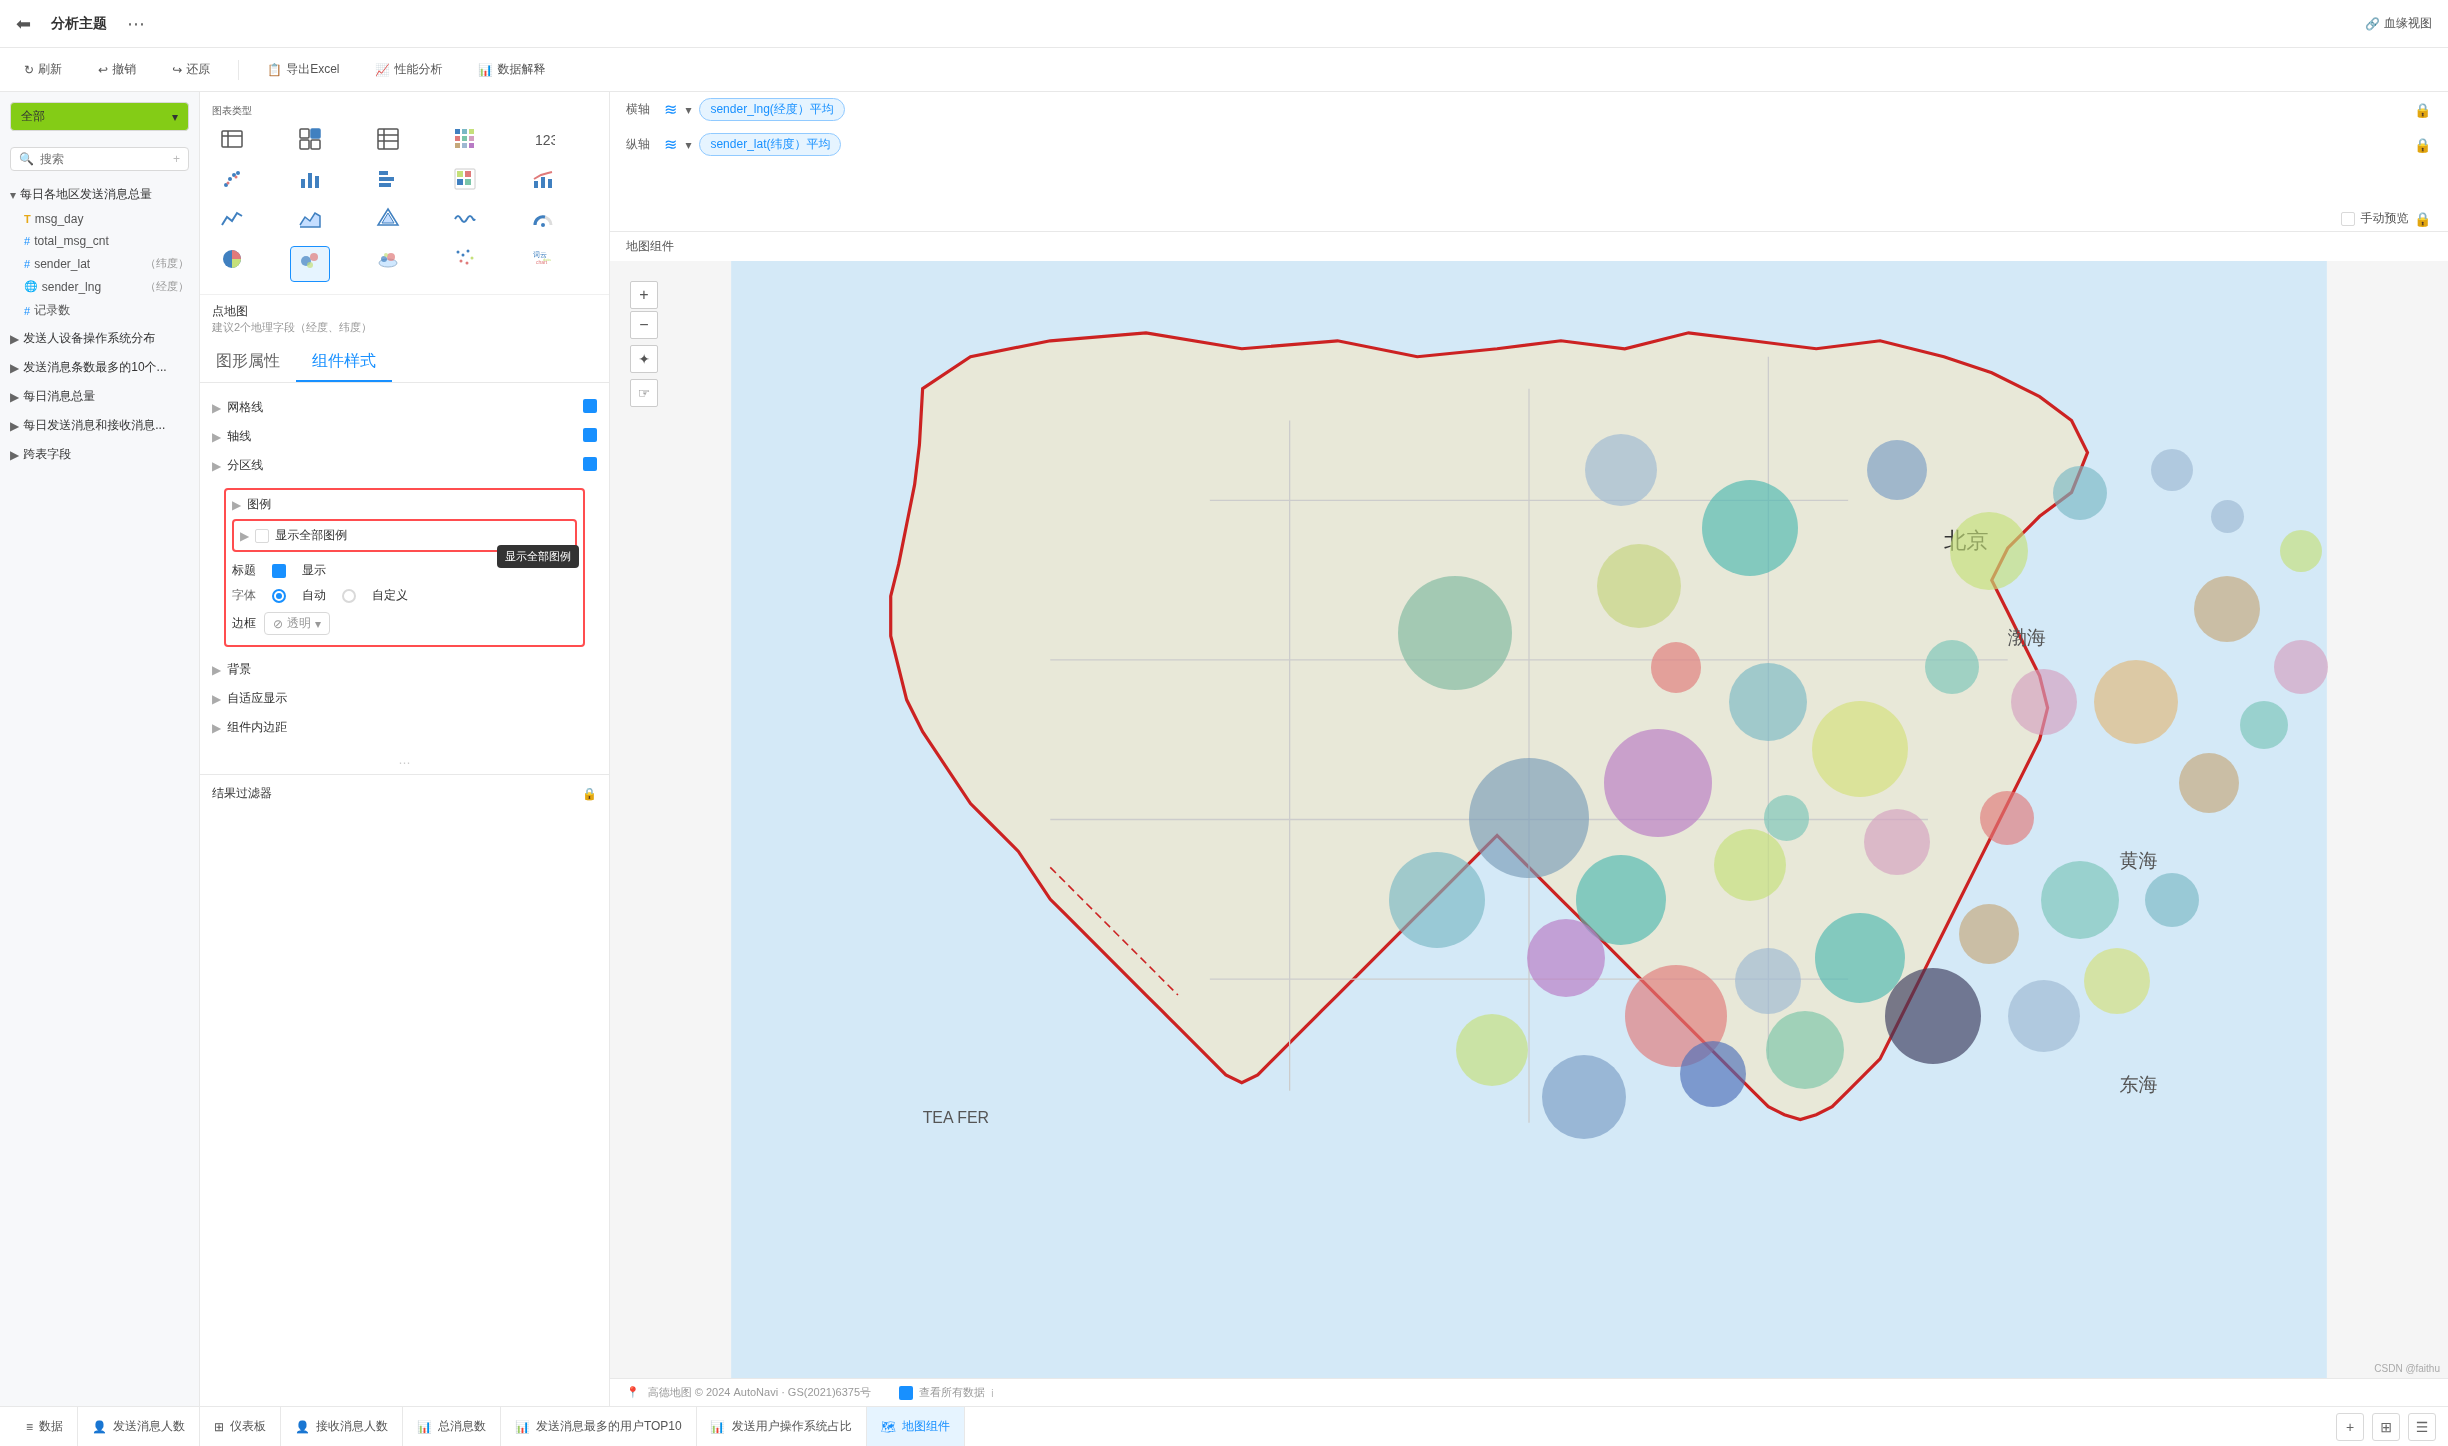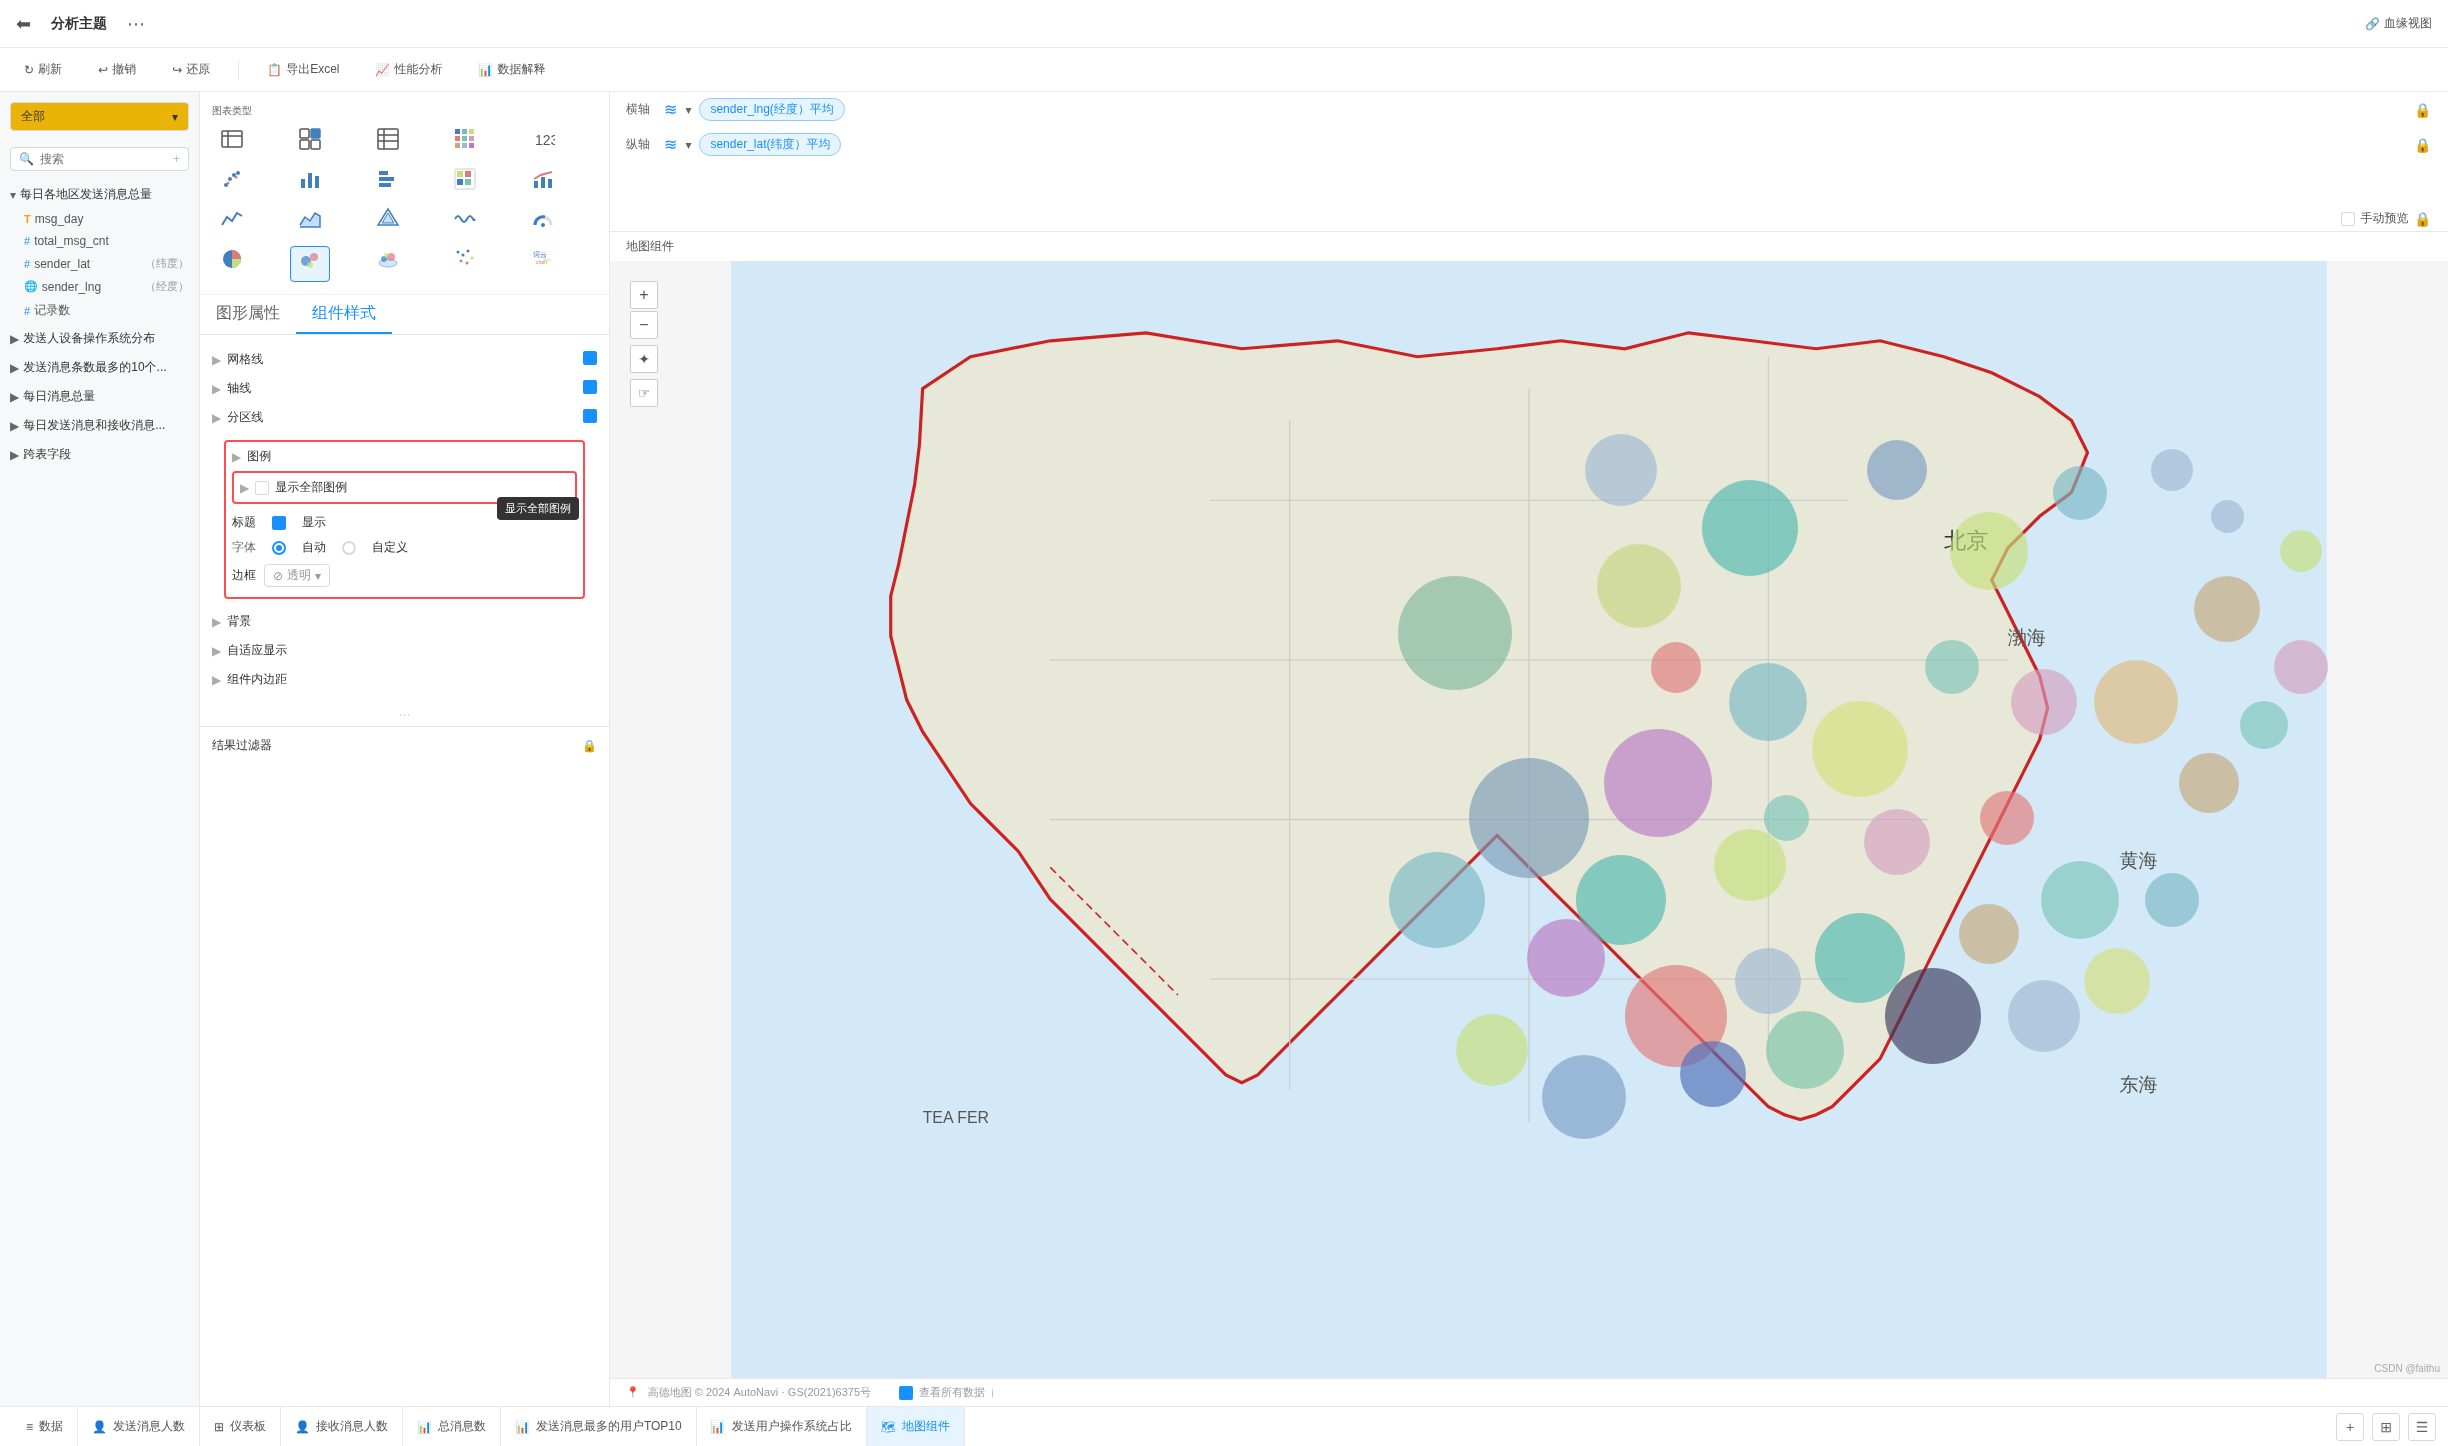--- a/index.html
+++ b/index.html
@@ -13,21 +13,21 @@
     
     .toolbar { display: flex; align-items: center; height: 44px; background: #fff; border-bottom: 1px solid #e8e8e8; padding: 0 16px; gap: 20px; }
     .toolbar-btn { display: flex; align-items: center; gap: 4px; color: #555; cursor: pointer; font-size: 12px; padding: 4px 8px; border-radius: 4px; }
 
     
     .main { display: flex; height: calc(1446px - 48px - 44px - 40px); }
 
     
     .sidebar { width: 200px; background: #f7f8fa; border-right: 1px solid #e8e8e8; display: flex; flex-direction: column; }
     .sidebar-header { padding: 10px; }
-    .sidebar-select { width: 100%; padding: 5px 10px; border: 1px solid #d9d9d9; border-radius: 4px; background: #eab308; font-size: 12px; display: flex; align-items: center; justify-content: space-between; cursor: pointer; }
+    .sidebar-select { width: 100%; padding: 5px 10px; border: 1px solid #d9d9d9; border-radius: 4px; background: #84cc16; font-size: 12px; display: flex; align-items: center; justify-content: space-between; cursor: pointer; }
     .sidebar-search { margin: 6px 10px; display: flex; align-items: center; background: #fff; border: 1px solid #d9d9d9; border-radius: 4px; padding: 4px 8px; gap: 6px; }
     .sidebar-search input { border: none; outline: none; font-size: 12px; width: 100%; }
     .sidebar-tree { flex: 1; overflow-y: auto; padding: 4px 0; }
     .tree-group { margin-bottom: 2px; }
     .tree-group-header { display: flex; align-items: center; padding: 5px 10px; cursor: pointer; font-size: 12px; color: #333; gap: 4px; }
     .tree-item { display: flex; align-items: center; padding: 4px 10px 4px 24px; cursor: pointer; font-size: 12px; color: #555; gap: 4px; }
     .tree-item .badge { margin-left: auto; color: #999; font-size: 11px; }
     .icon-t { color: #e6a817; font-weight: bold; font-size: 11px; }
     .icon-hash { color: #1890ff; font-size: 11px; }
     .icon-globe { color: #1890ff; font-size: 11px; }
@@ -387,20 +387,24 @@
         <div class="chart-icon" title="词云">
           <svg viewBox="0 0 24 24" fill="#555">
               <text x="2" y="10" font-size="7" fill="#4080c0">词云</text>
               <text x="5" y="17" font-size="5" fill="#e07a7a">chart</text>
               <text x="12" y="14" font-size="4" fill="#c5e07a">data</text>
             </svg>
         </div>
       </div>
     </div>
 
+    <div class="map-hint">
+      <div class="map-icon-label">点地图</div>
+      <div style="color:#999;font-size:11px;">建议2个地理字段（经度、纬度）</div>
+    </div>
 
     <div class="tabs-row">
       <div class="tab-btn">
         <span>图形属性</span>
       </div>
       <div class="tab-btn active">
         <span>组件样式</span>
       </div>
     </div>
 

